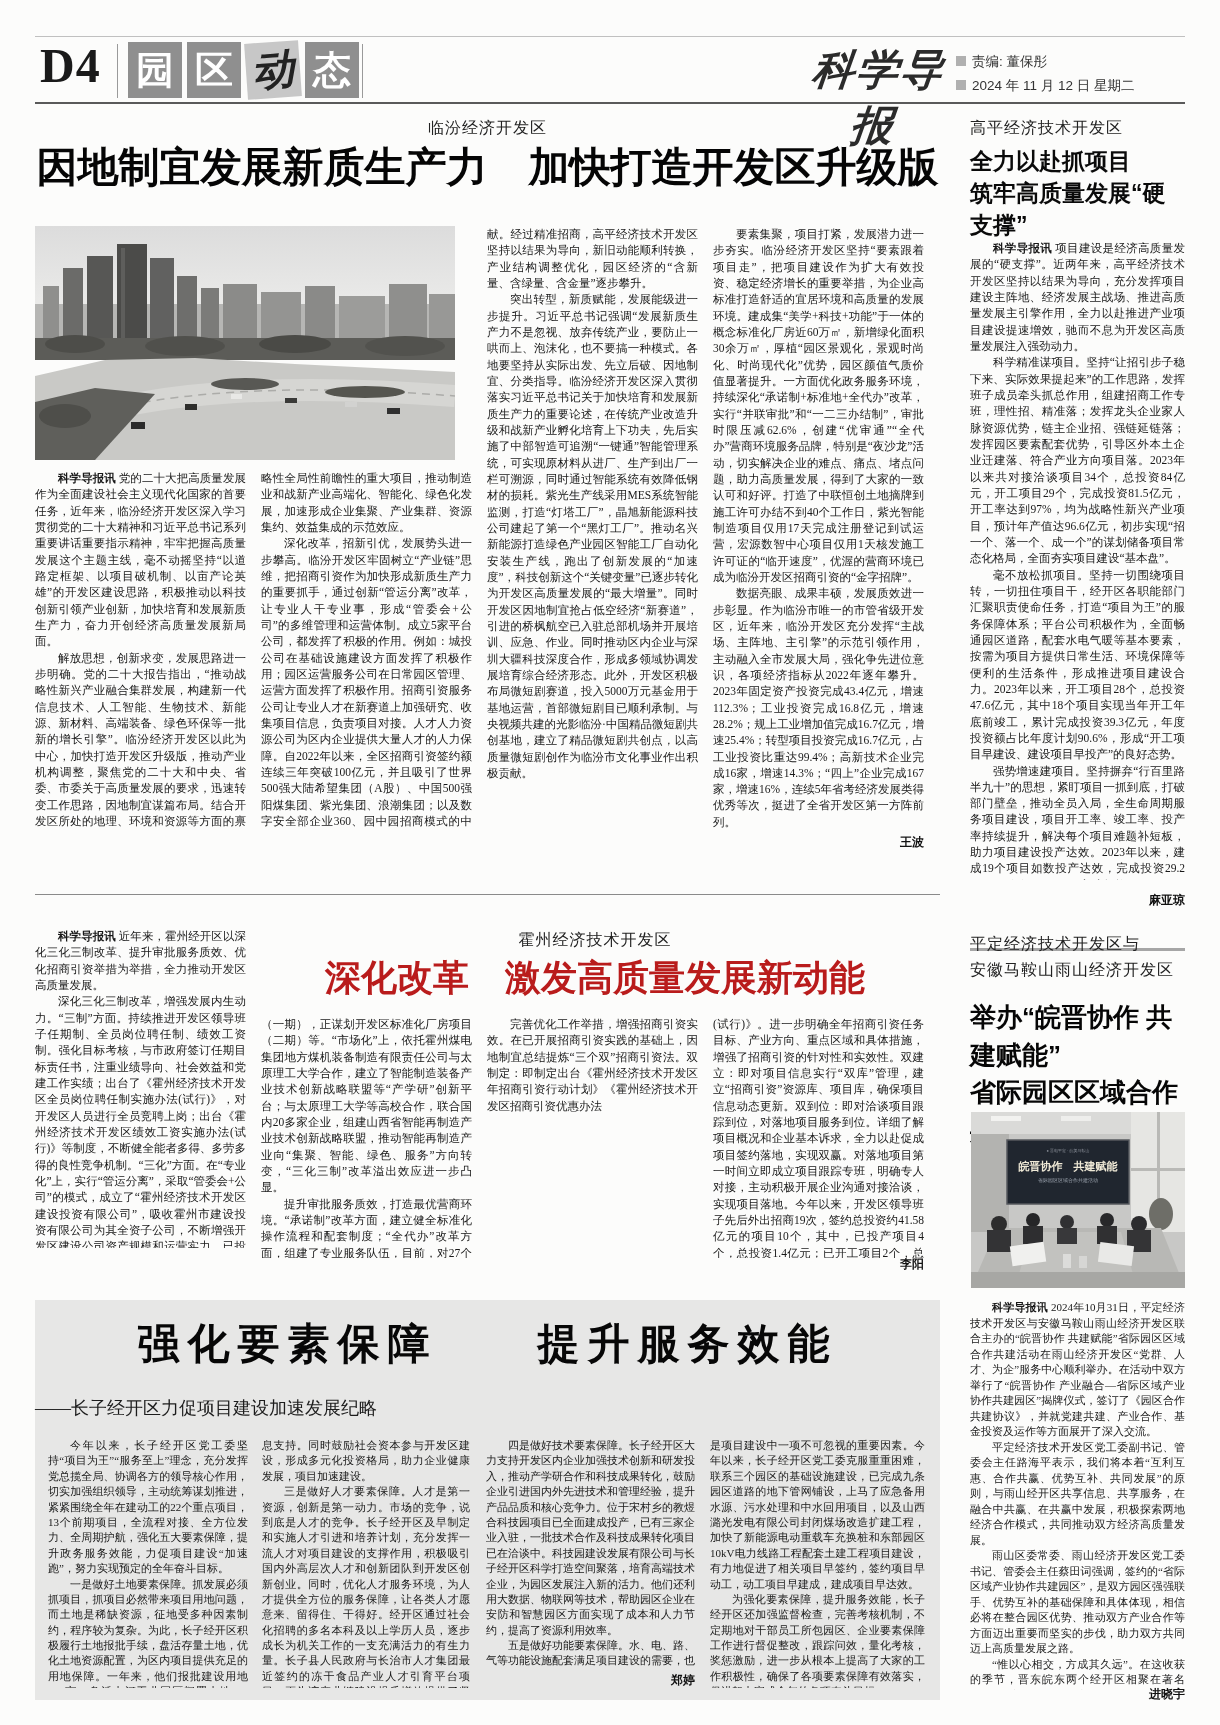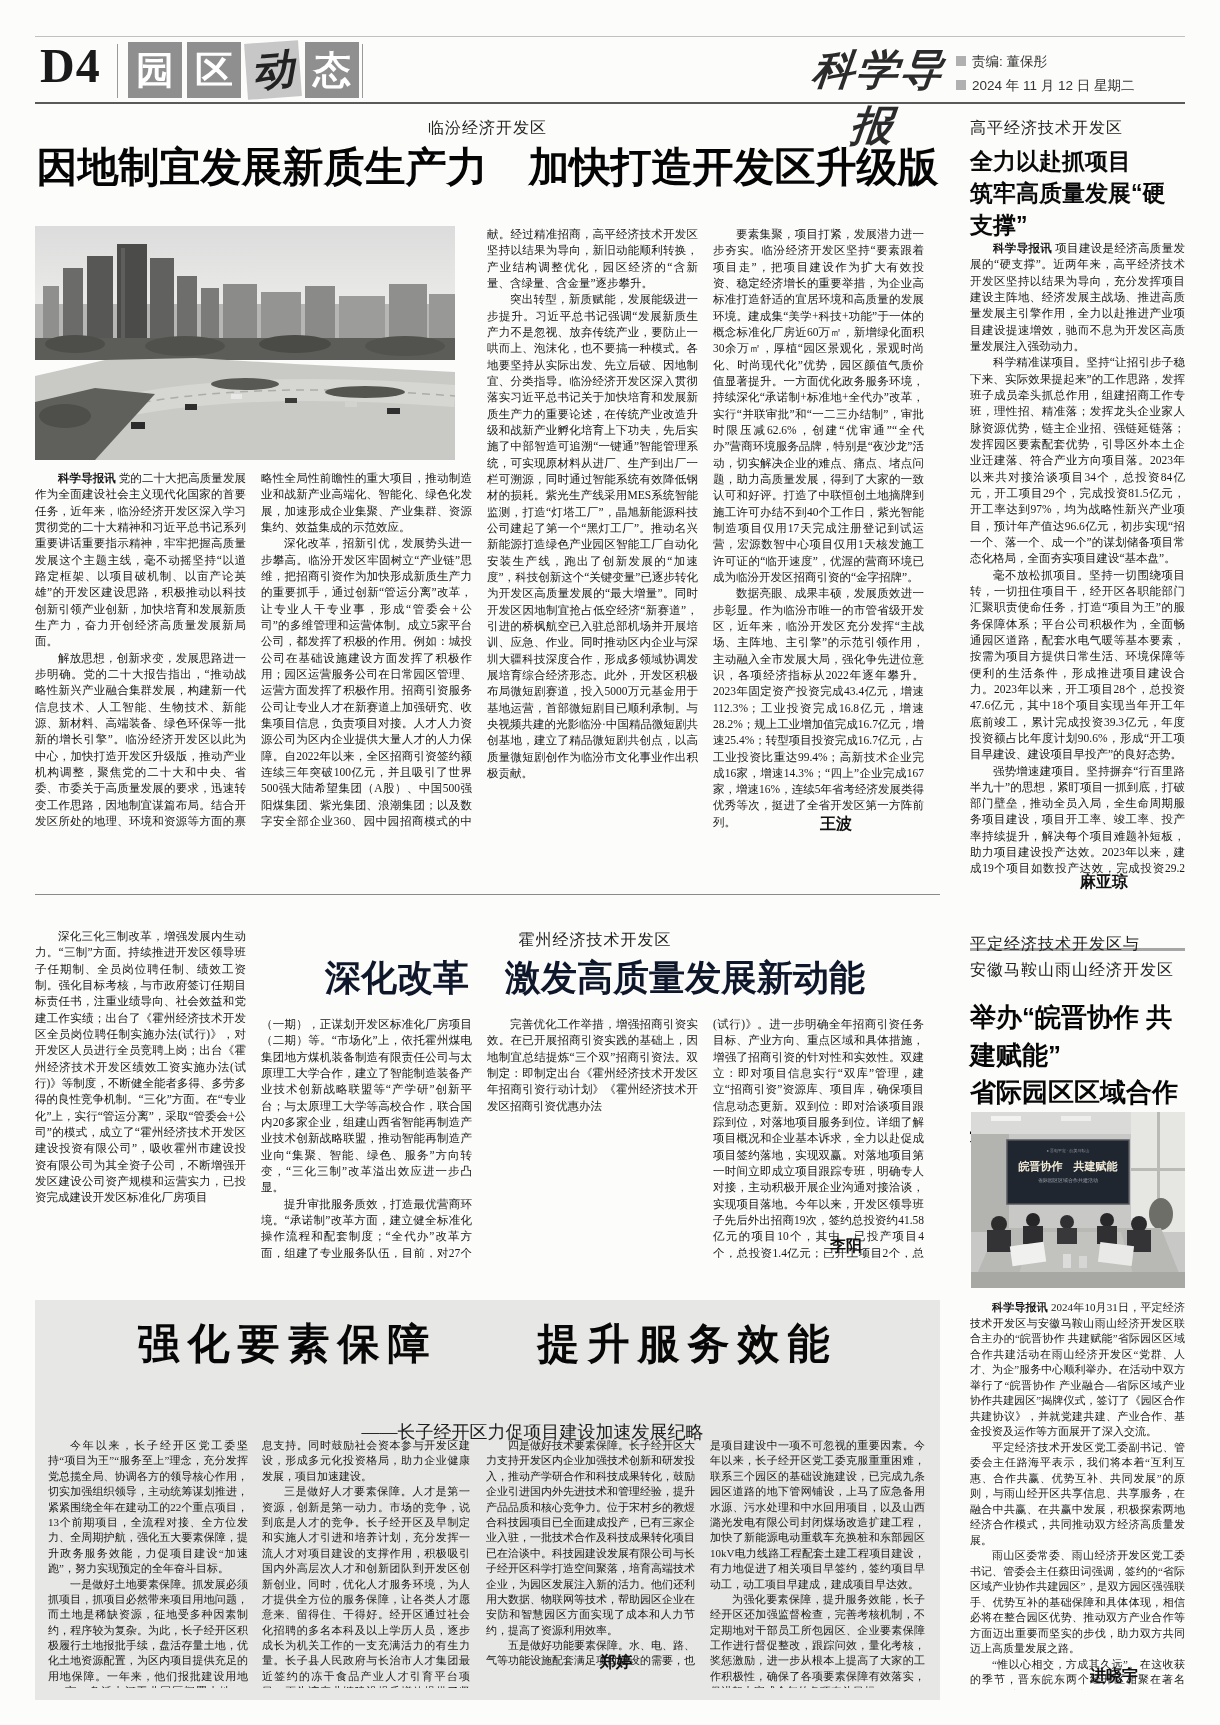--- a/index.html
+++ b/index.html
@@ -22,21 +22,21 @@
         transform:skewX(-6deg);color:#2b2b2b;font-family:"Liberation Serif",serif;}
   .pub-info{position:absolute;left:956px;top:50px;font-size:13.5px;color:#333;
         font-family:"Liberation Sans",sans-serif;line-height:1.75;}
   .pub-info .sq{display:inline-block;width:10px;height:10px;background:#b0b0b0;margin-right:6px;}
   
   .kicker{font-size:16px;color:#222;font-family:"Liberation Sans",sans-serif;letter-spacing:1px;}
   .col{position:absolute;font-size:11.5px;line-height:1.42;text-align:justify;overflow:hidden;color:#181818;}
   .col p{margin:0;text-indent:2em;}
   .col p.cont{text-indent:0;}
   .col p b{font-weight:bold;}
-  .byline{position:absolute;font-weight:bold;font-size:16px;color:#111;}
+  .byline{position:absolute;font-weight:bold;font-size:12px;text-align:right;color:#111;margin-top:20px;}
   .rule{position:absolute;background:#8a8a8a;}
   
   .lf-kicker{position:absolute;left:35px;top:118px;width:905px;text-align:center;}
   .lf-headline{position:absolute;left:35px;top:140px;width:905px;text-align:center;
         font-size:41px;font-weight:900;font-family:"Liberation Sans",sans-serif;
         letter-spacing:0px;color:#050505;white-space:nowrap;}
   .lf-photo{position:absolute;left:35px;top:226px;width:420px;height:234px;}
   .lf-c1{left:35px;top:470px;width:211px;height:360px;}
   .lf-c2{left:261px;top:470px;width:211px;height:360px;}
   .lf-c3{left:487px;top:226px;width:211px;height:604px;}
@@ -48,31 +48,31 @@
   .gp-headline{position:absolute;left:970px;top:145px;width:216px;
         font-size:23px;font-weight:700;font-family:"Liberation Sans",sans-serif;
         line-height:1.4;color:#0a0a0a;}
   .gp-col{left:970px;top:240px;width:215px;height:640px;}
   .gp-byline{left:1080px;top:872px;width:105px;}
   .gp-rule{left:970px;top:948px;width:215px;height:3px;background:#a6a6a6;}
   
   .hz-c1{left:35px;top:928px;width:211px;height:320px;}
   .hz-kicker{position:absolute;left:250px;top:930px;width:690px;text-align:center;}
   .hz-headline{position:absolute;left:250px;top:954px;width:690px;text-align:center;
-        font-size:36px;font-weight:900;font-family:"Liberation Serif",serif;color:#0f172a;}
+        font-size:36px;font-weight:900;font-family:"Liberation Serif",serif;color:#b91c1c;}
   .hz-c2{left:261px;top:1016px;width:211px;height:242px;}
   .hz-c3{left:487px;top:1016px;width:211px;height:242px;}
   .hz-c4{left:713px;top:1016px;width:211px;height:242px;}
   .hz-byline{left:830px;top:1236px;width:94px;}
   
   .zz-box{position:absolute;left:35px;top:1300px;width:905px;height:400px;background:#e7e7e6;}
   .zz-headline{position:absolute;left:35px;top:1316px;width:905px;text-align:center;
         font-size:42px;font-weight:900;letter-spacing:8px;font-family:"Liberation Serif",serif;color:#070707;}
-  .zz-subtitle{position:absolute;left:35px;top:1396px;width:995px;text-align:center;
-        font-size:18px;color:#1c1c1c;margin-top:24px;}
+  .zz-subtitle{position:absolute;left:35px;top:1396px;width:995px;text-align:left;
+        font-size:18px;color:#1c1c1c;}
   .zz-c{font-size:11px;line-height:1.40;}
   .zz-c1{left:48px;top:1438px;width:200px;height:250px;}
   .zz-c2{left:262px;top:1438px;width:208px;height:250px;}
   .zz-c3{left:486px;top:1438px;width:209px;height:250px;}
   .zz-c4{left:710px;top:1438px;width:215px;height:250px;}
   .zz-byline{left:600px;top:1652px;width:95px;}
   
   .pd-kicker{position:absolute;left:970px;top:931px;line-height:1.65;}
   .pd-headline{position:absolute;left:970px;top:999px;width:218px;
         font-size:26px;font-weight:900;font-family:"Liberation Sans",sans-serif;
@@ -176,20 +176,21 @@
   <div class="col gp-col">
       <p><b>科学导报讯 </b>项目建设是经济高质量发展的“硬支撑”。近两年来，高平经济技术开发区坚持以结果为导向，充分发挥项目建设主阵地、经济发展主战场、推进高质量发展主引擎作用，全力以赴推进产业项目建设提速增效，驰而不息为开发区高质量发展注入强劲动力。</p>
       <p>科学精准谋项目。坚持“让招引步子稳下来、实际效果提起来”的工作思路，发挥班子成员牵头抓总作用，组建招商工作专班，理性招、精准落；发挥龙头企业家人脉资源优势，链主企业招、强链延链落；发挥园区要素配套优势，引导区外本土企业迁建落、符合产业方向项目落。2023年以来共对接洽谈项目34个，总投资84亿元，开工项目29个，完成投资81.5亿元，开工率达到97%，均为战略性新兴产业项目，预计年产值达96.6亿元，初步实现“招一个、落一个、成一个”的谋划储备项目常态化格局，全面夯实项目建设“基本盘”。</p>
       <p>毫不放松抓项目。坚持一切围绕项目转，一切扭住项目干，经开区各职能部门汇聚职责使命任务，打造“项目为王”的服务保障体系；平台公司积极作为，全面畅通园区道路，配套水电气暖等基本要素，按需为项目方提供日常生活、环境保障等便利的生活条件，形成推进项目建设合力。2023年以来，开工项目28个，总投资47.6亿元，其中18个项目实现当年开工年底前竣工，累计完成投资39.3亿元，年度投资额占比年度计划90.6%，形成“开工项目早建设、建设项目早投产”的良好态势。</p>
       <p>强势增速建项目。坚持摒弃“行百里路半九十”的思想，紧盯项目一抓到底，打破部门壁垒，推动全员入局，全生命周期服务项目建设，项目开工率、竣工率、投产率持续提升，解决每个项目难题补短板，助力项目建设投产达效。2023年以来，建成19个项目如数投产达效，完成投资29.2亿元，今年1—9月已完成投资15.6亿元，占比预计年产值的84.3%，以项目建设的实际成效持续夯实开发区高质量发展“硬支撑”。</p>
     </div>
   <div class="byline gp-byline">麻亚琼</div>
   <div class="gp-rule rule"></div>
 
   <div class="col hz-c1">
+      <p><b>科学导报讯 </b>近年来，霍州经开区以深化三化三制改革、提升审批服务质效、优化招商引资举措为举措，全力推动开发区高质量发展。</p>
       <p>深化三化三制改革，增强发展内生动力。“三制”方面。持续推进开发区领导班子任期制、全员岗位聘任制、绩效工资制。强化目标考核，与市政府签订任期目标责任书，注重业绩导向、社会效益和党建工作实绩；出台了《霍州经济技术开发区全员岗位聘任制实施办法(试行)》，对开发区人员进行全员竞聘上岗；出台《霍州经济技术开发区绩效工资实施办法(试行)》等制度，不断健全能者多得、多劳多得的良性竞争机制。“三化”方面。在“专业化”上，实行“管运分离”，采取“管委会+公司”的模式，成立了“霍州经济技术开发区建设投资有限公司”，吸收霍州市建设投资有限公司为其全资子公司，不断增强开发区建设公司资产规模和运营实力，已投资完成建设开发区标准化厂房项目</p>
     </div>
   <div class="hz-kicker kicker">霍州经济技术开发区</div>
   <div class="hz-headline">深化改革　激发高质量发展新动能</div>
   <div class="col hz-c2">
       <p class="cont">（一期），正谋划开发区标准化厂房项目（二期）等。“市场化”上，依托霍州煤电集团地方煤机装备制造有限责任公司与太原理工大学合作，建立了智能制造装备产业技术创新战略联盟等“产学研”创新平台；与太原理工大学等高校合作，联合国内20多家企业，组建山西省智能再制造产业技术创新战略联盟，推动智能再制造产业向“集聚、智能、绿色、服务”方向转变，“三化三制”改革溢出效应进一步凸显。</p>
       <p>提升审批服务质效，打造最优营商环境。“承诺制”改革方面，建立健全标准化操作流程和配套制度；“全代办”改革方面，组建了专业服务队伍，目前，对27个立项项目实行了全代办；“集成办理”改革方面，完成“标准地+承诺制+全代办”三项改革集成办理项目任务</p>
     </div>
   <div class="col hz-c3">
       <p>完善优化工作举措，增强招商引资实效。在已开展招商引资实践的基础上，因地制宜总结提炼“三个双”招商引资法。双制定：即制定出台《霍州经济技术开发区年招商引资行动计划》《霍州经济技术开发区招商引资优惠办法</p>

